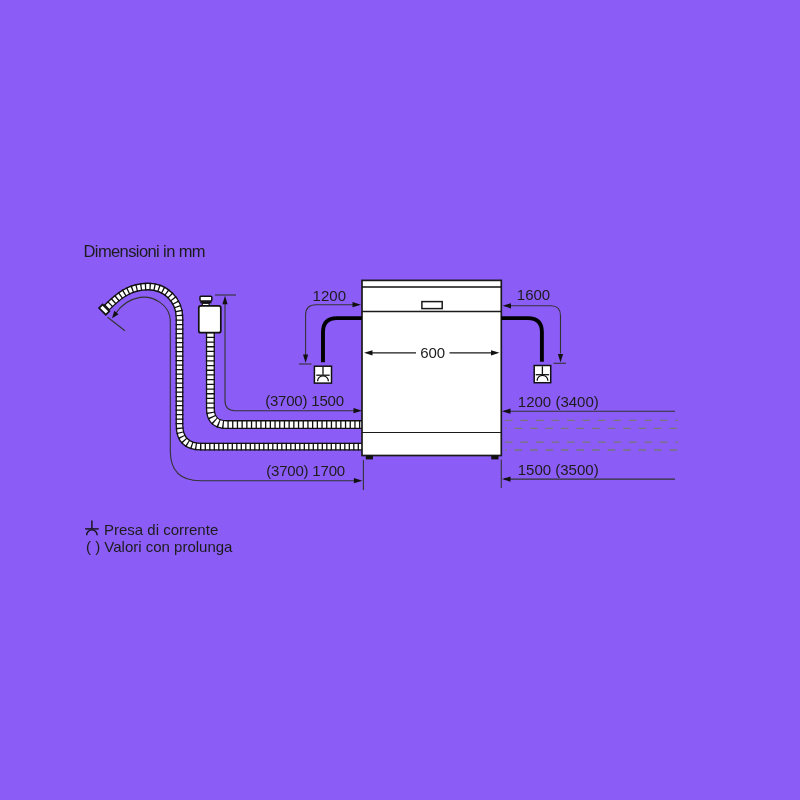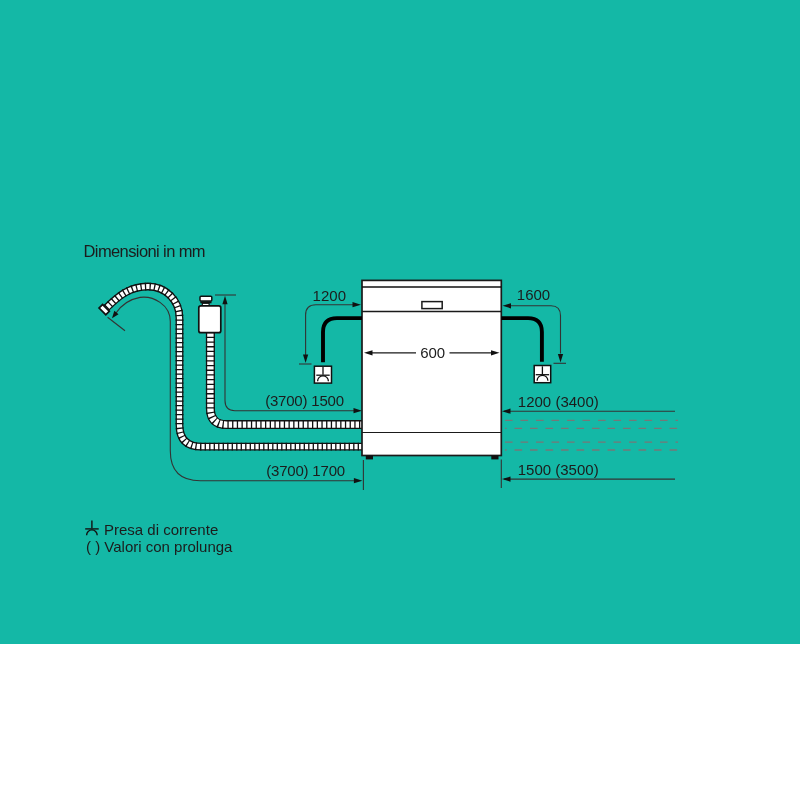--- a/index.html
+++ b/index.html
@@ -1,16 +1,16 @@
 <!DOCTYPE html>
 <html><head>
 <meta charset="utf-8">
 <style>
   html,body{margin:0;padding:0;background:#ffffff;}
-  #page{width:800px;height:644px;background:#14b8a6;position:relative;}
+  #page{width:800px;height:800px;background:#8b5cf6;position:relative;}
   svg{position:absolute;top:0;left:0;}
   text{font-family:"Liberation Sans",sans-serif;fill:#1c1c1c;}
 </style>
 </head>
 <body>
 <div id="page">
 <svg width="800" height="800" viewBox="0 0 800 800">
 
   <text x="83.5" y="257" font-size="16.5" letter-spacing="-0.6">Dimensioni in mm</text>
 

